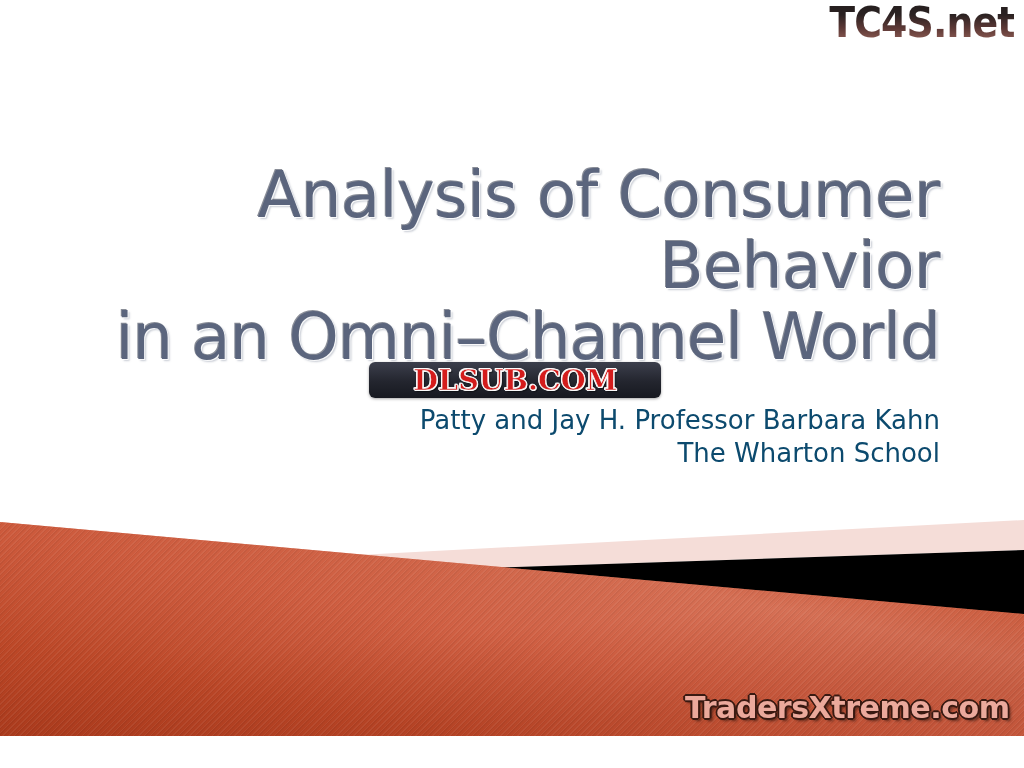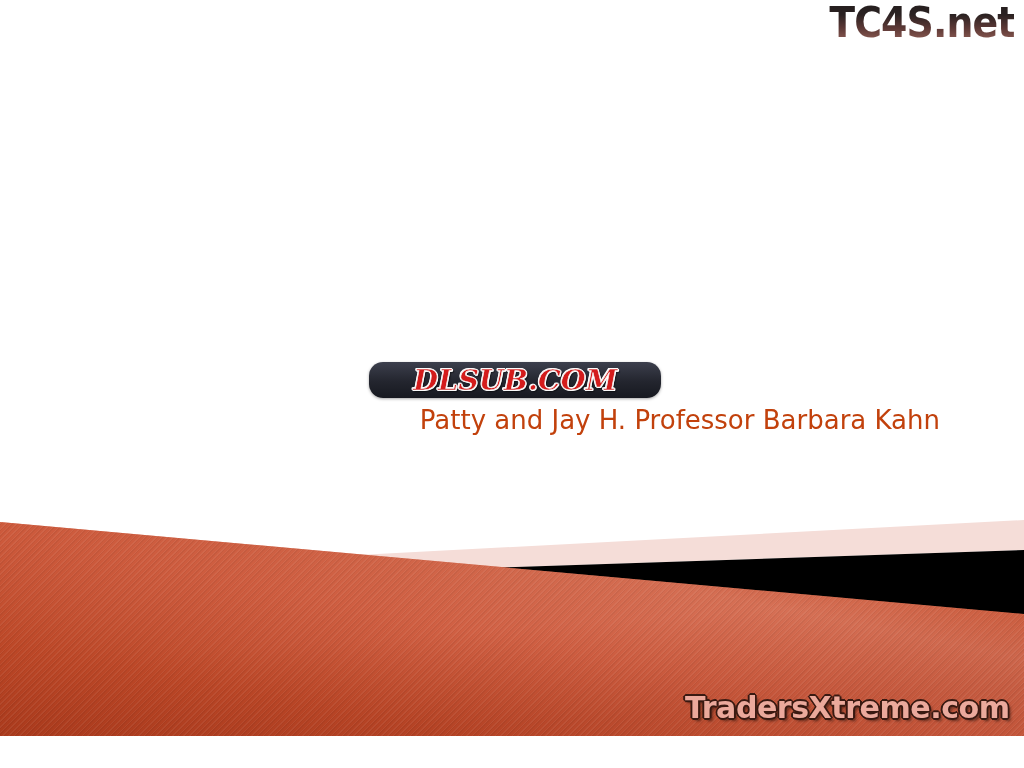--- a/index.html
+++ b/index.html
@@ -62,26 +62,25 @@
   .title-line.wide { letter-spacing: -1px; }
 
   
   #dlsub {
     position: absolute;
     left: 369px;
     top: 362px;
     width: 292px;
     height: 36px;
     background: linear-gradient(180deg,#3c3f4c 0%, #23252e 55%, #171920 100%);
-    border-radius: 14px;
+    border-radius: 6px;
     box-shadow: 0 1px 3px rgba(0,0,0,0.35);
     display: flex;
     align-items: center;
     justify-content: center;
-    font-style: italic;
   }
   #dlsub-text {
     font-family: "DejaVu Serif", serif;
     font-weight: bold;
     font-size: 27px;
     letter-spacing: 0px;
     color: #d41c1c;
     transform: scaleX(1.06);
     -webkit-text-stroke: 0.6px #f4f4f4;
     text-shadow:
@@ -99,21 +98,21 @@
     left: 140px;
     top: 404px;
     width: 800px;
     text-align: right;
   }
   .subtitle-line {
     font-family: "DejaVu Sans", sans-serif;
     font-weight: 400;
     font-size: 26px;
     line-height: 33px;
-    color: #c2410c;
+    color: #0c4a6e;
     white-space: nowrap;
   }
 
   
   #band {
     position: absolute;
     left: 0;
     bottom: 0;
     width: 1024px;
     height: 230px;
@@ -166,27 +165,33 @@
        3px  3px 3px rgba(0,0,0,0.5);
   }
 </style>
 </head>
 <body>
 
 <div id="slide">
 
   <div id="tc4s">TC4S.net</div>
 
+  <div id="title-block">
+    <div class="title-line">Analysis of Consumer</div>
+    <div class="title-line">Behavior</div>
+    <div class="title-line wide">in an Omni–Channel World</div>
+  </div>
 
   <div id="dlsub">
     <span id="dlsub-text">DLSUB.COM</span>
   </div>
 
   <div id="subtitle-block">
     <div class="subtitle-line">Patty and Jay H. Professor Barbara Kahn</div>
+    <div class="subtitle-line">The Wharton School</div>
   </div>
 
   <div id="band">
     <svg viewBox="0 0 1024 230" preserveAspectRatio="none">
       <defs>
         <linearGradient id="gOrange" x1="0" y1="1" x2="1" y2="0">
           <stop offset="0%" stop-color="#a8391c"></stop>
           <stop offset="22%" stop-color="#be4a2b"></stop>
           <stop offset="48%" stop-color="#d96b51"></stop>
           <stop offset="68%" stop-color="#e08068"></stop>

